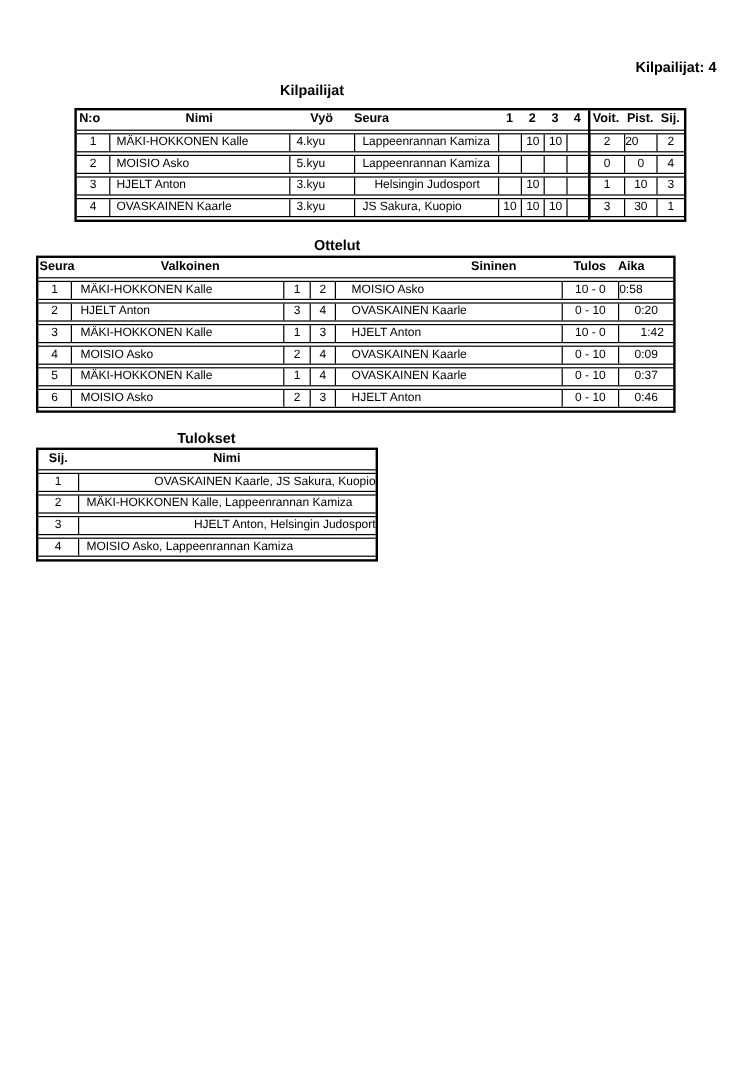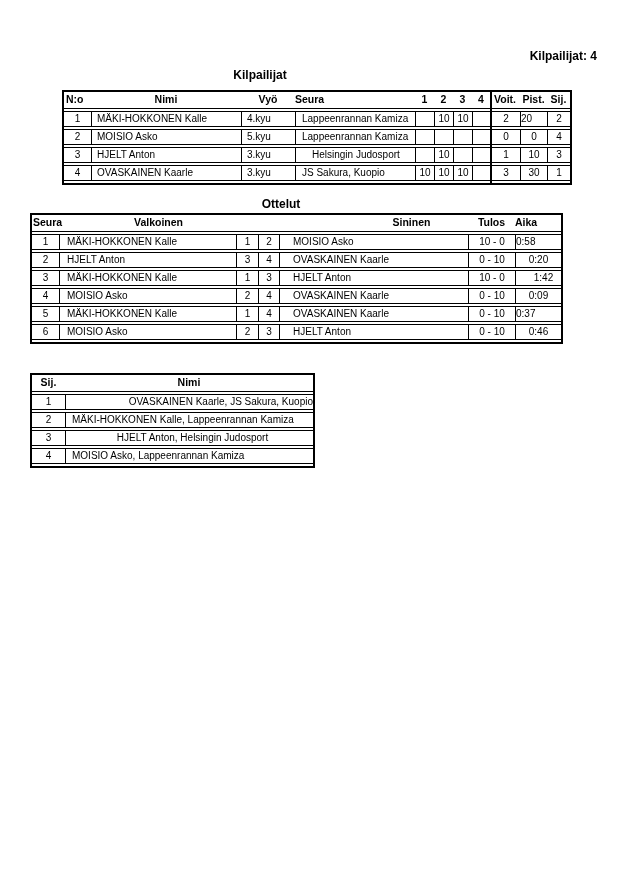--- a/index.html
+++ b/index.html
@@ -192,49 +192,50 @@
         <span class="cell" style="width: 47px; text-align: center;">0 - 10</span>
         <span class="cell" style="width: 46px; text-align: center;">0:09</span>
       </div>
       <div class="row">
         <span class="cell first" style="width: 27px; text-align: center;">5</span>
         <span class="cell" style="width: 177px; text-align: left; padding-left: 7px;">MÄKI-HOKKONEN Kalle</span>
         <span class="cell" style="width: 22px; text-align: center;">1</span>
         <span class="cell" style="width: 21px; text-align: center;">4</span>
         <span class="cell" style="width: 189px; text-align: left; padding-left: 13px;">OVASKAINEN Kaarle</span>
         <span class="cell" style="width: 47px; text-align: center;">0 - 10</span>
-        <span class="cell" style="width: 46px; ">0:37</span>
+        <span class="cell" style="width: 46px; text-align: center;">0:37</span>
       </div>
       <div class="row">
         <span class="cell first" style="width: 27px; text-align: center;">6</span>
         <span class="cell" style="width: 177px; text-align: left; padding-left: 7px;">MOISIO Asko</span>
         <span class="cell" style="width: 22px; text-align: center;">2</span>
         <span class="cell" style="width: 21px; text-align: center;">3</span>
         <span class="cell" style="width: 189px; text-align: left; padding-left: 13px;">HJELT Anton</span>
         <span class="cell" style="width: 47px; text-align: center;">0 - 10</span>
         <span class="cell" style="width: 46px; text-align: center;">0:46</span>
       </div>
     </div>
 
+  <div class="caption" id="cap-tulokset" style="left: 62px; top: 358px;">Tulokset</div>
   <div class="tbl" id="tbl-tulokset" style="left: 30px; top: 373px; width: 281px;">
       <div class="thead">
         <span class="hcell" style="width: 33px; text-align: center;">Sij.</span>
         <span class="hcell" style="width: 248px; text-align: center;">Nimi</span>
       </div>
       <div class="row">
         <span class="cell first" style="width: 33px; text-align: center;">1</span>
         <span class="cell" style="width: 248px; text-align: right; padding-left: 6px;">OVASKAINEN Kaarle, JS Sakura, Kuopio</span>
       </div>
       <div class="row">
         <span class="cell first" style="width: 33px; text-align: center;">2</span>
         <span class="cell" style="width: 248px; text-align: left; padding-left: 6px;">MÄKI-HOKKONEN Kalle, Lappeenrannan Kamiza</span>
       </div>
       <div class="row">
         <span class="cell first" style="width: 33px; text-align: center;">3</span>
-        <span class="cell" style="width: 248px; text-align: center; padding-left: 6px;">HJELT Anton, Helsingin Judosport</span>
+        <span class="cell" style="width: 248px; text-align: right; padding-left: 6px;">HJELT Anton, Helsingin Judosport</span>
       </div>
       <div class="row">
         <span class="cell first" style="width: 33px; text-align: center;">4</span>
         <span class="cell" style="width: 248px; text-align: left; padding-left: 6px;">MOISIO Asko, Lappeenrannan Kamiza</span>
       </div>
     </div>
 
 </div>
 
 </body></html>

